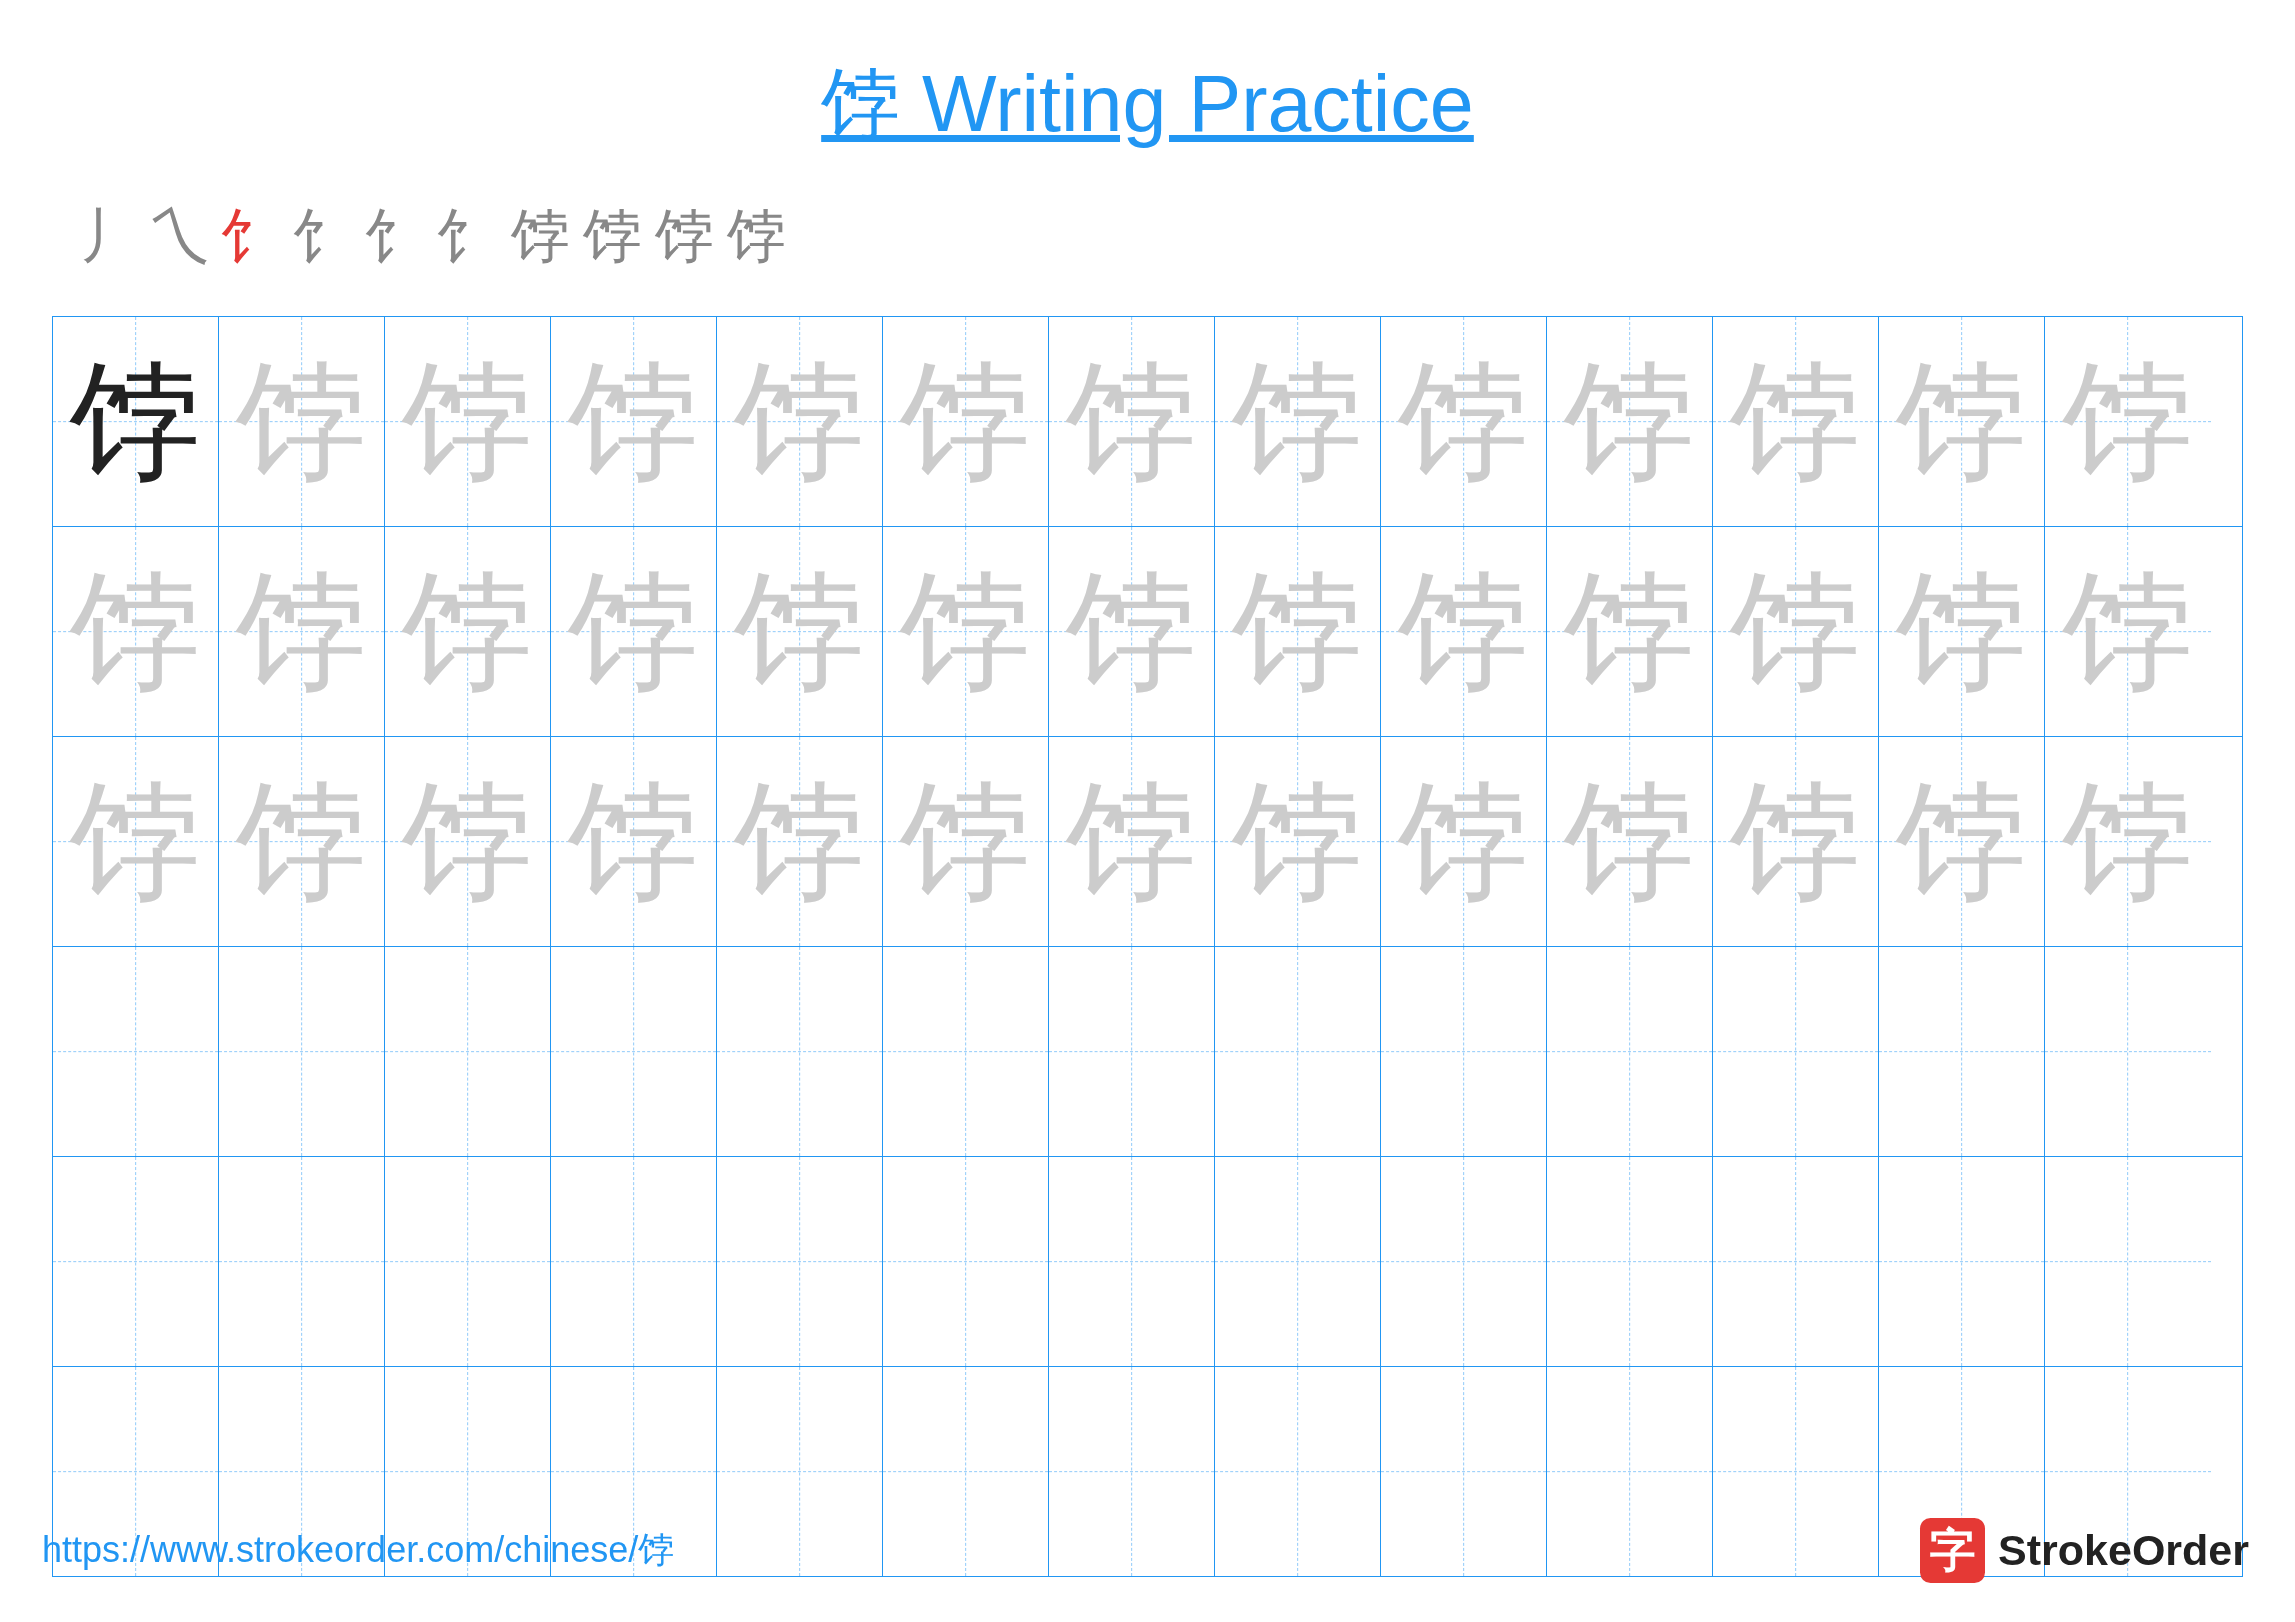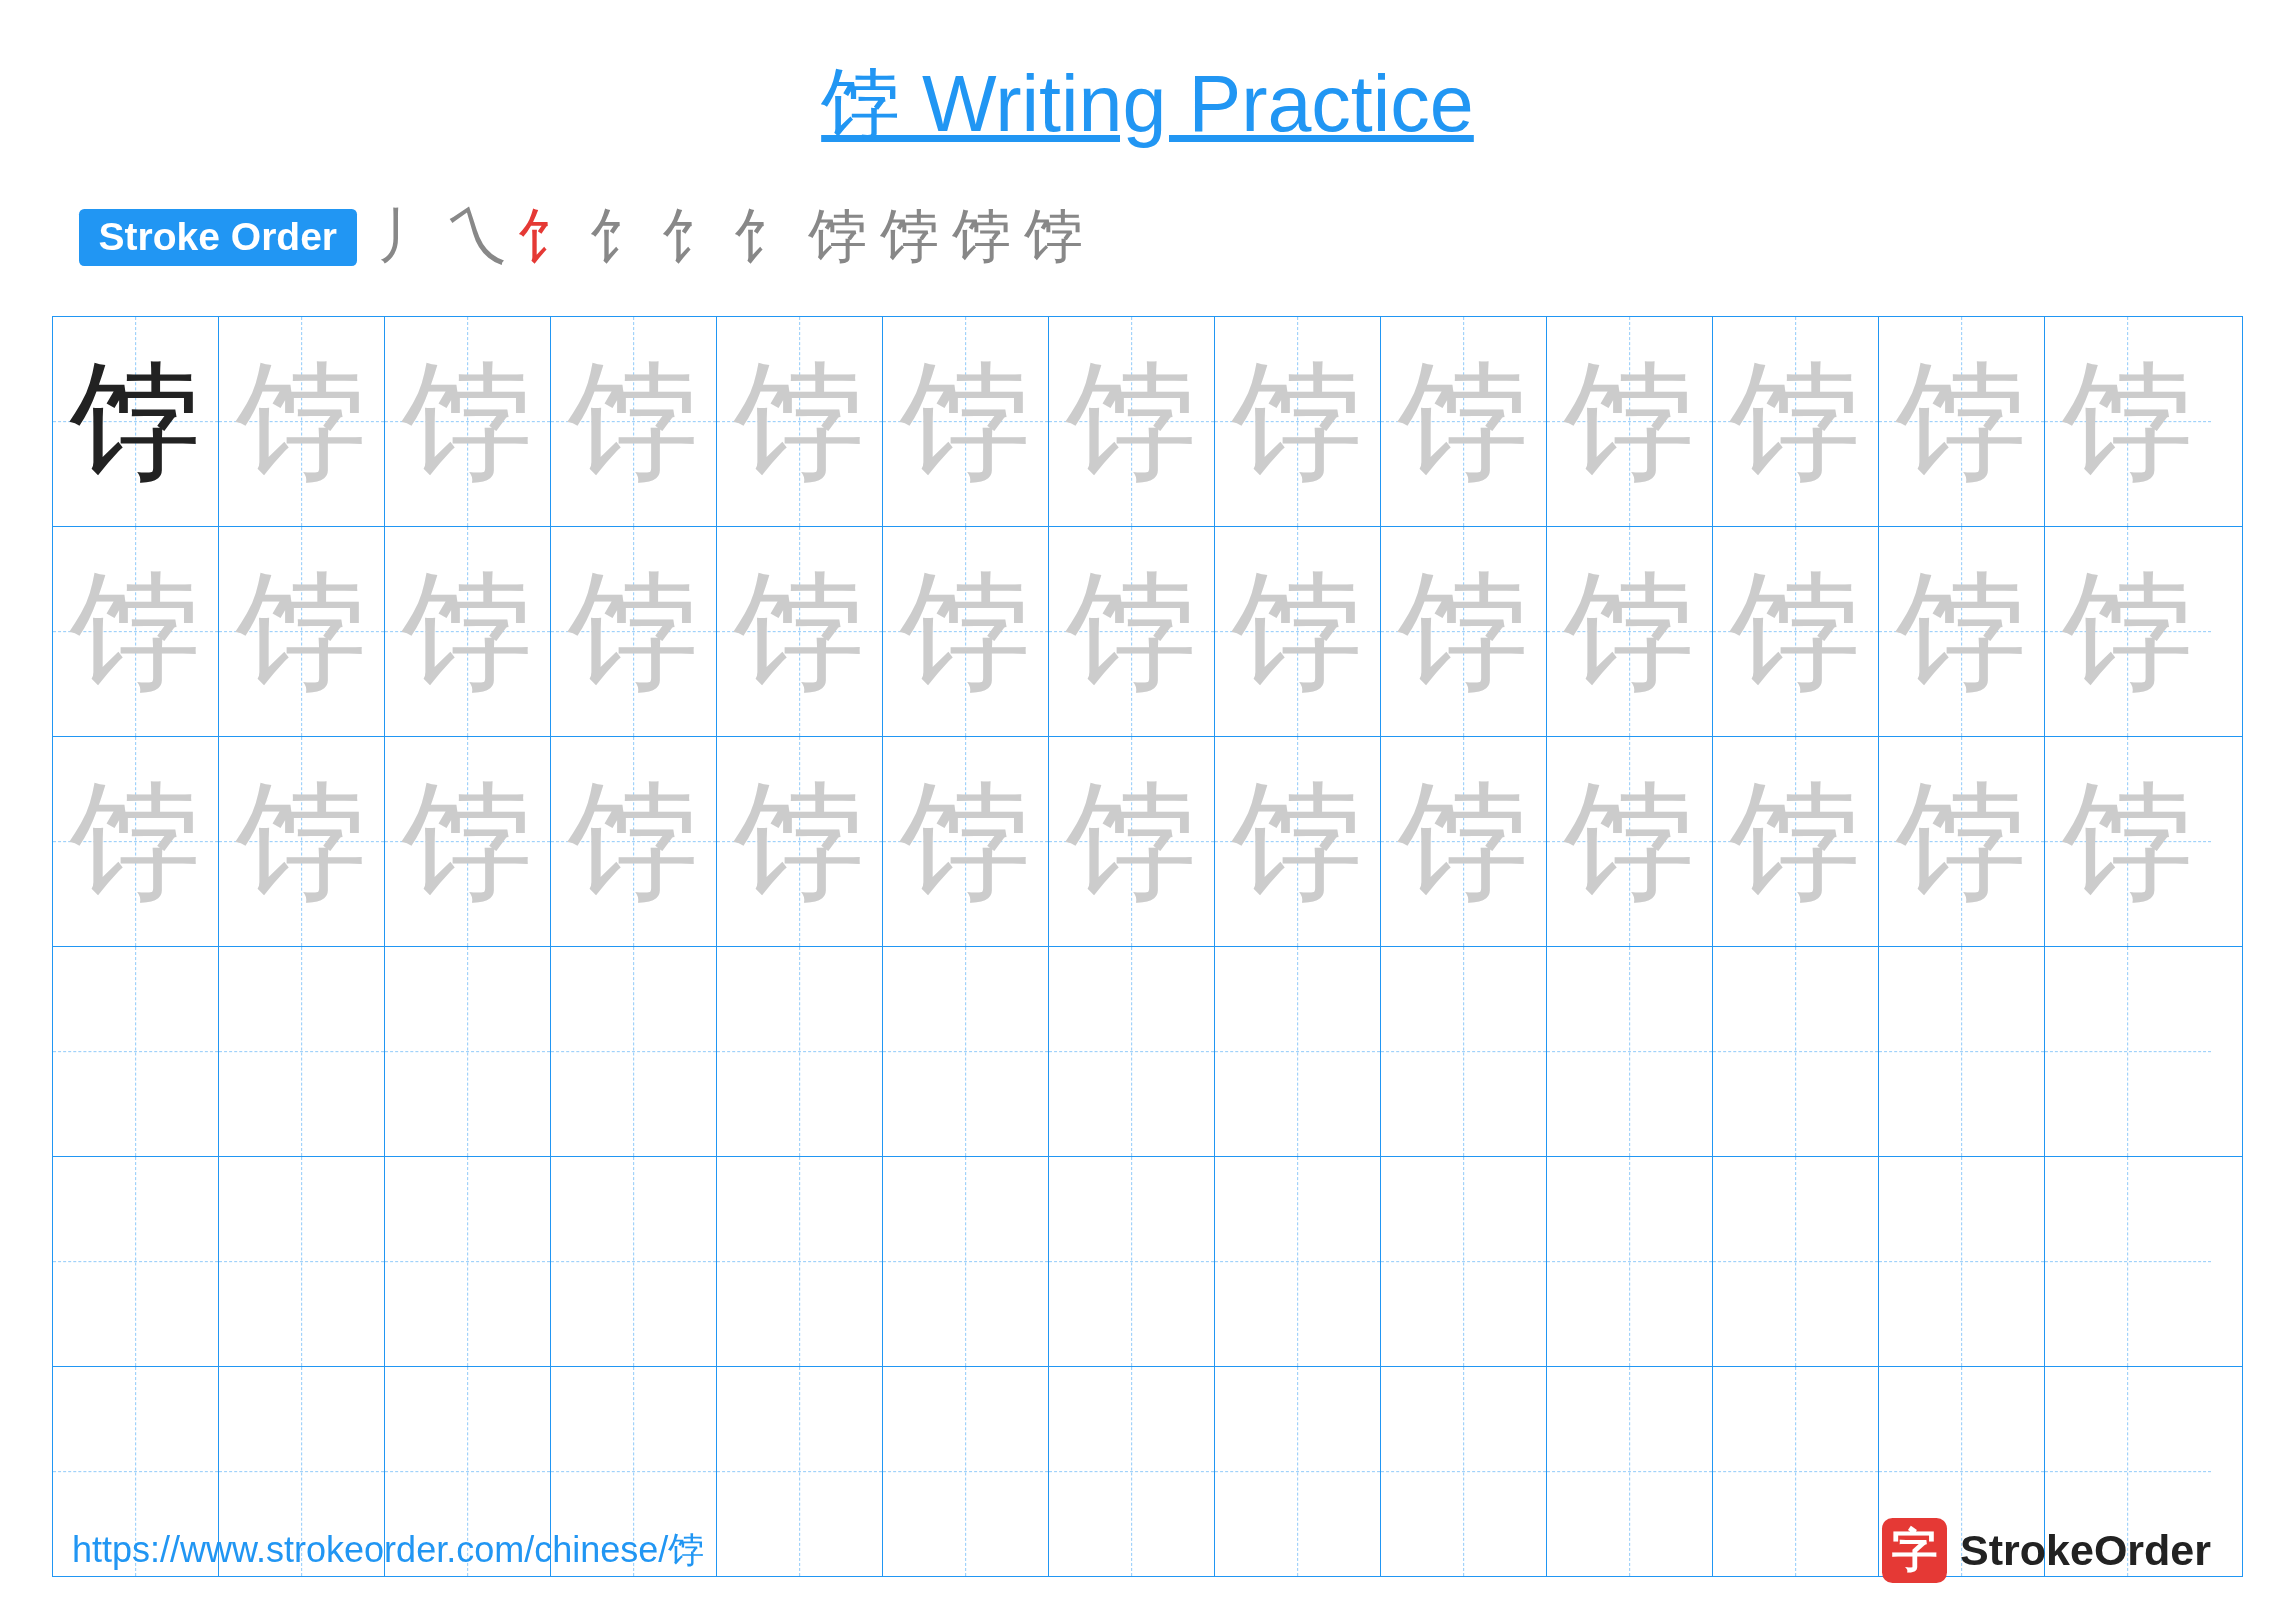--- a/index.html
+++ b/index.html
@@ -118,25 +118,25 @@
     }
 
     .grid-cell .char.dark {
       color: #222222;
     }
 
     .footer {
       position: absolute;
       bottom: 39px;
       left: 0;
-      right: 12px;
+      right: 4px;
       display: flex;
       justify-content: space-between;
       align-items: center;
-      padding: 0 72px;
+      padding: 0 42px;
       gap: 28px;
     }
 
     .footer-url {
       color: #2196F3;
       font-size: 36px;
     }
 
     .footer-logo {
       display: flex;
@@ -160,21 +160,20 @@
       font-weight: bold;
       font-family: 'SimSun', serif;
     }
   </style>
 </head>
 <body>
 
 <div class="page-title">饽 Writing Practice</div>
 
 <div class="stroke-order-row">
-  <div class="stroke-order-badge">Stroke Order</div>
   <div class="stroke-sequence">
     <span class="stroke-char">丿</span>
     <span class="stroke-char">乀</span>
     <span class="stroke-char red">饣</span>
     <span class="stroke-char">饣</span>
     <span class="stroke-char">饣</span>
     <span class="stroke-char">饣</span>
     <span class="stroke-char">饽</span>
     <span class="stroke-char">饽</span>
     <span class="stroke-char">饽</span>

